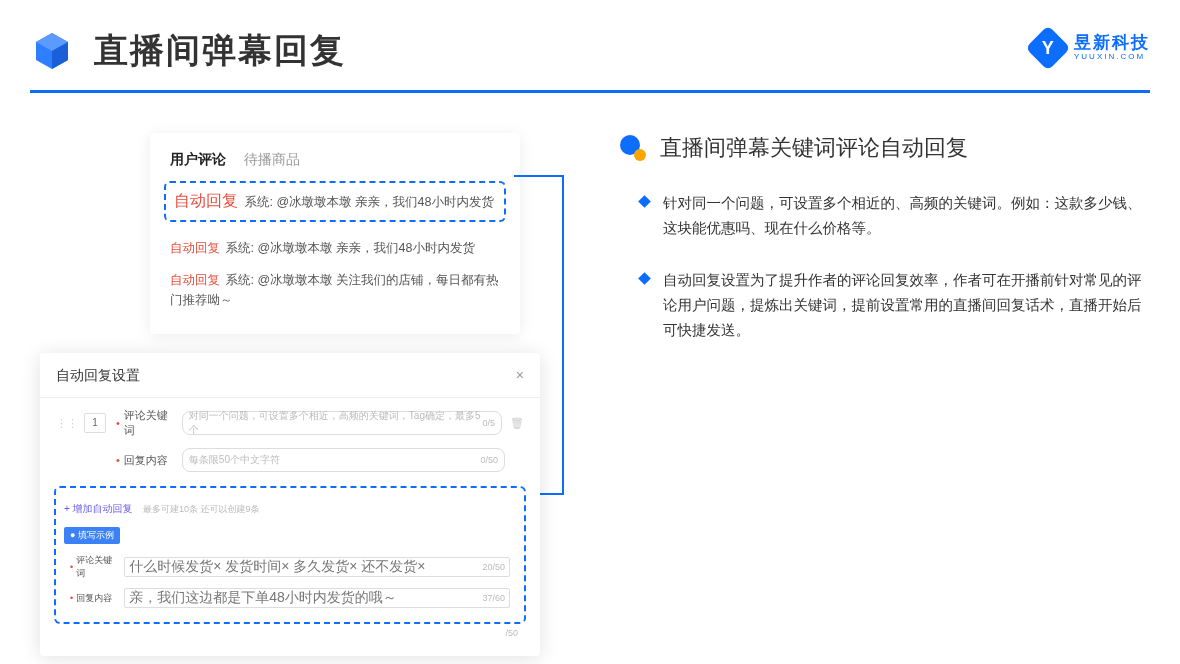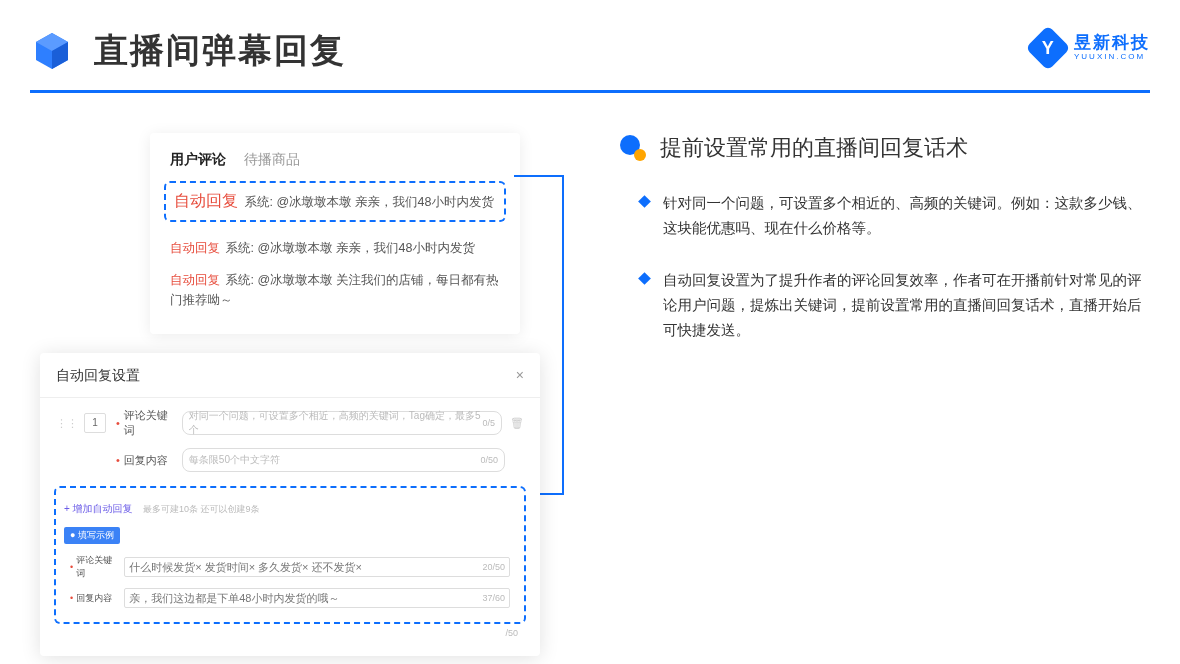--- a/index.html
+++ b/index.html
@@ -35,21 +35,21 @@
 .counter{color:#bbb;font-size:9px}
 .trash{margin-left:8px;color:#ccc;font-size:11px}
 .example-box{margin:14px 14px 0 14px;border:2px dashed #0d6efd;border-radius:6px;padding:10px 8px}
 .add-link{color:#6b5ce7;font-size:10px;margin-bottom:8px;display:inline-block}
 .add-hint{color:#bbb;font-size:9px;margin-left:6px}
 .badge{display:inline-block;background:#3b82f6;color:#fff;font-size:9px;padding:2px 6px;border-radius:2px;margin-bottom:6px}
 .ex-row{display:flex;align-items:center;font-size:9px;padding:4px 6px}
 .ex-label{color:#555;width:44px}
 .ex-dot{color:#e74c3c;margin-right:3px}
 .tag-box{border:1px solid #ddd;border-radius:2px;padding:2px 4px;display:flex;align-items:center;flex:1;margin-left:4px;color:#999;justify-content:space-between;height:20px}
-.tag{margin-right:3px;color:#777;font-size:11px}
+.tag{margin-right:3px;color:#777;font-size:14px}
 .connector{position:absolute;left:484px;top:42px;width:50px;height:320px;border-top:2px solid #0d6efd;border-right:2px solid #0d6efd;border-bottom:2px solid #0d6efd}
 .section-head{display:flex;align-items:center;margin-bottom:28px}
 .bubble-icon{position:relative;width:26px;height:26px;margin-right:14px}
 .bubble-blue{width:20px;height:20px;background:#0d6efd;border-radius:50%;position:absolute;top:0;left:0}
 .bubble-orange{width:12px;height:12px;background:#ffa500;border-radius:50%;position:absolute;bottom:0;right:0}
 .section-title{font-size:22px;color:#333;font-weight:500}
 .bullet{display:flex;margin-bottom:28px;padding-left:20px}
 .diamond{width:9px;height:9px;background:#0d6efd;transform:rotate(45deg);margin-top:6px;margin-right:14px;flex-shrink:0}
 .bullet-text{font-size:14.5px;color:#333;line-height:1.7}
 </style>
@@ -152,21 +152,21 @@
       <div style="text-align:right;padding:4px 22px 0 0;font-size:9px;color:#bbb">/50</div>
     </div>
   </div>
 
   <div class="right">
     <div class="section-head">
       <div class="bubble-icon">
         <div class="bubble-blue"></div>
           <div class="bubble-orange"></div>
       </div>
-      <div class="section-title">提前设置常用的直播间回复话术</div>
+      <div class="section-title">直播间弹幕关键词评论自动回复</div>
     </div>
     <div class="bullet">
       <div class="diamond"></div>
       <div class="bullet-text">针对同一个问题，可设置多个相近的、高频的关键词。例如：这款多少钱、这块能优惠吗、现在什么价格等。</div>
     </div>
     <div class="bullet">
       <div class="diamond"></div>
       <div class="bullet-text">自动回复设置为了提升作者的评论回复效率，作者可在开播前针对常见的评论用户问题，提炼出关键词，提前设置常用的直播间回复话术，直播开始后可快捷发送。</div>
     </div>
   </div>

